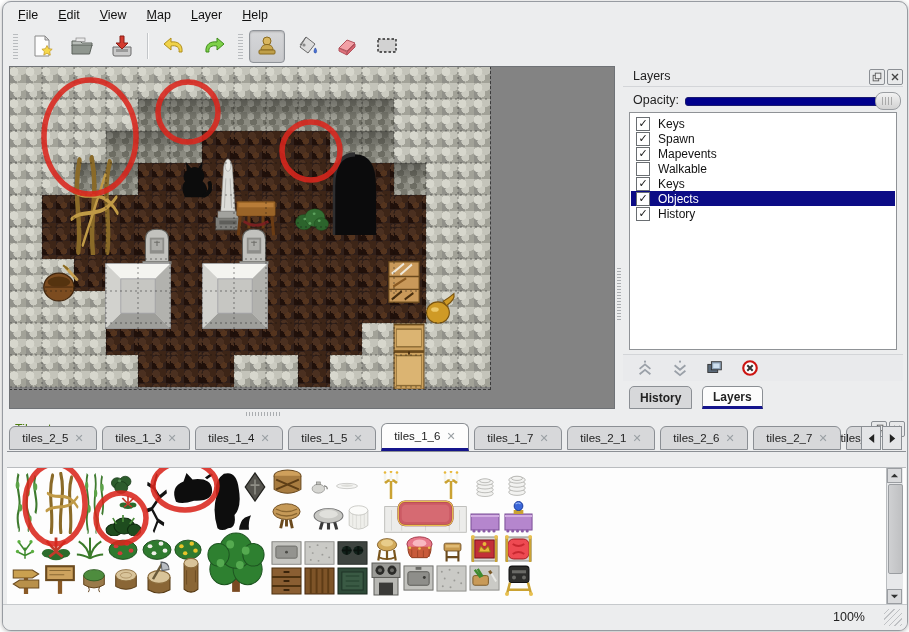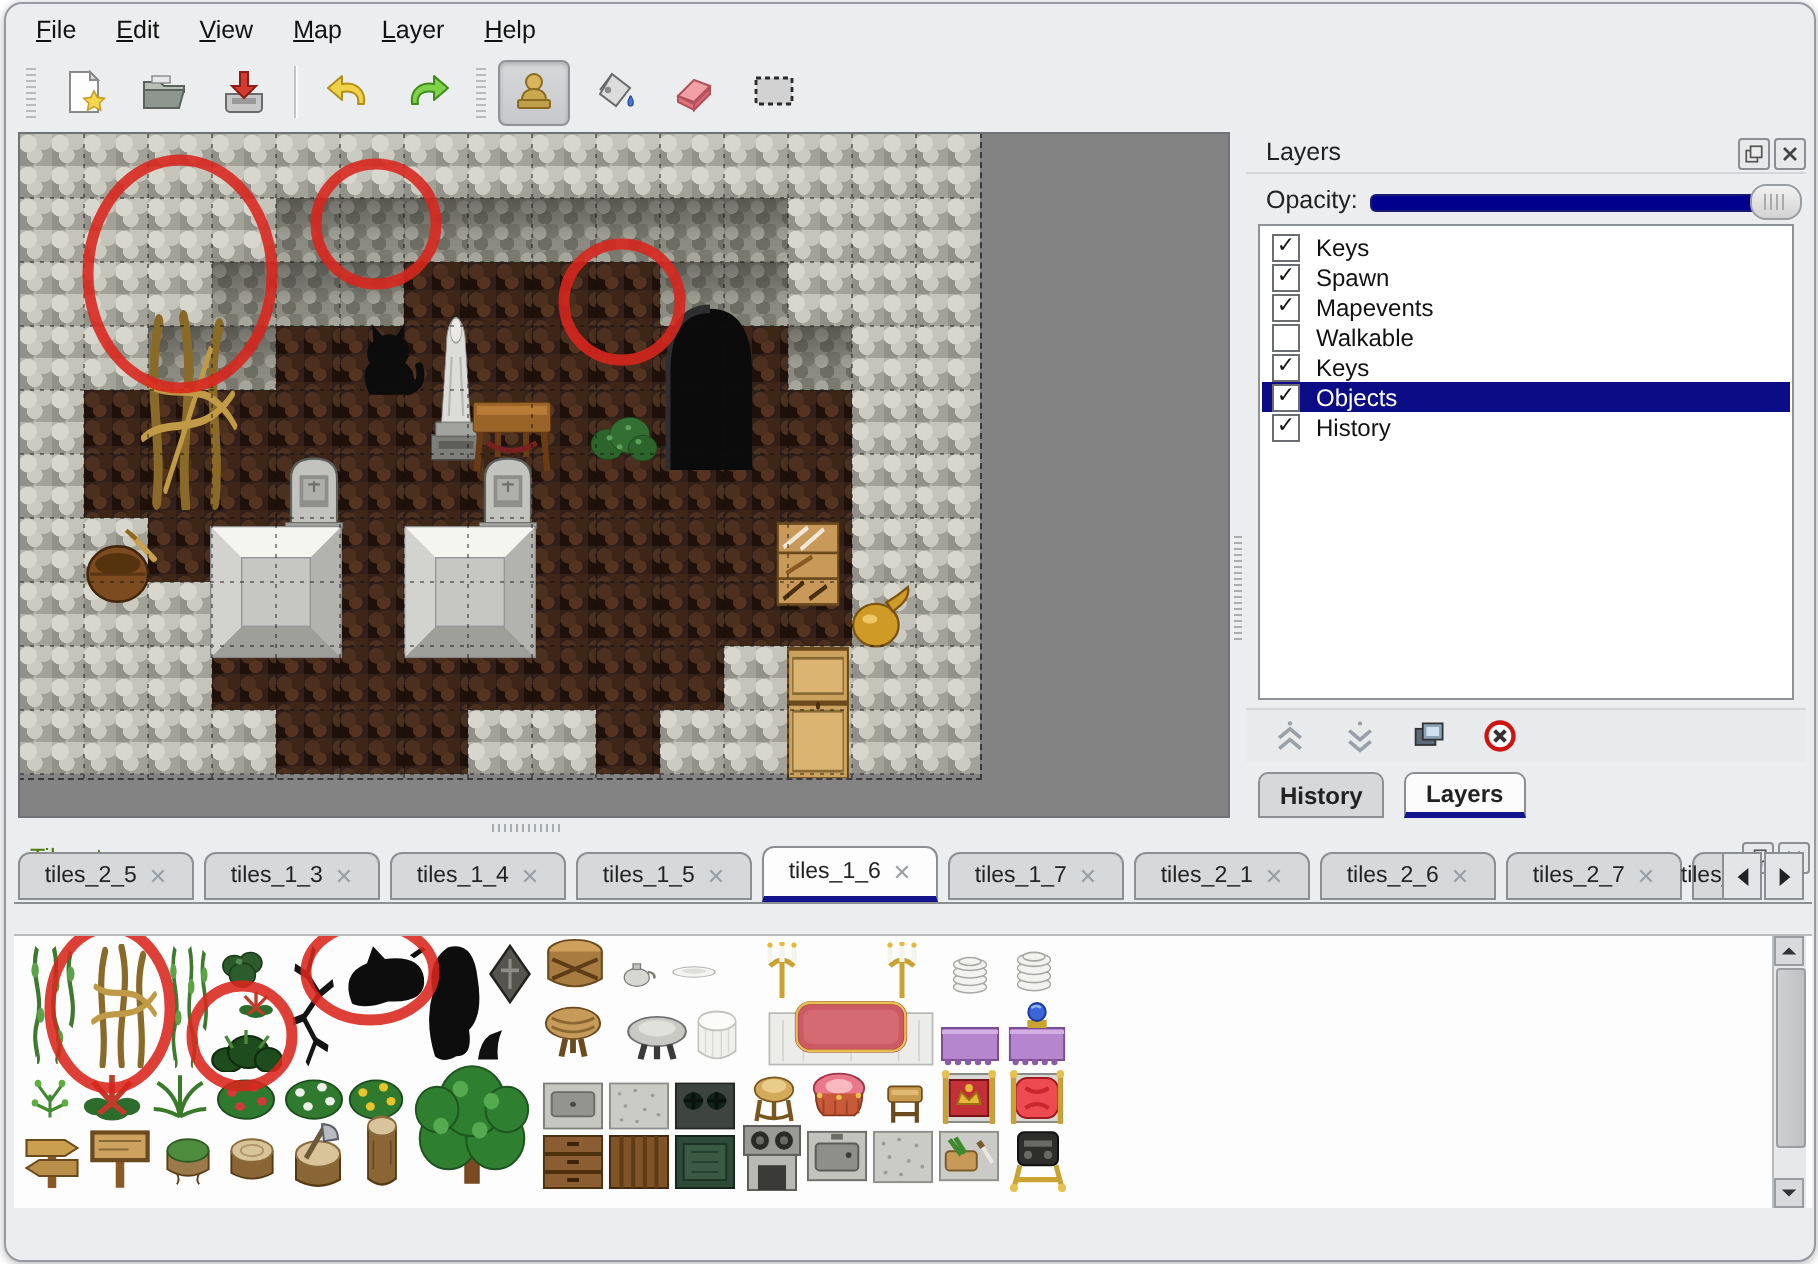--- a/index.html
+++ b/index.html
@@ -1214,15 +1214,19 @@
         <div class="sb-thumb"></div>
         <div class="sb-btn" style="top:121px;">
               <svg viewBox="0 0 10 10" width="9" height="9">
                 <path d="M1 3l4 4 4-4z" fill="#333"></path>
               </svg>
             </div>
       </div>
     </div>
   </div>
 
+  <div class="statusbar">
+    <span class="zoom-lbl">100%</span>
+    <div class="resize-grip"></div>
+  </div>
 
 </div>
 </div>
 
 </body></html>

